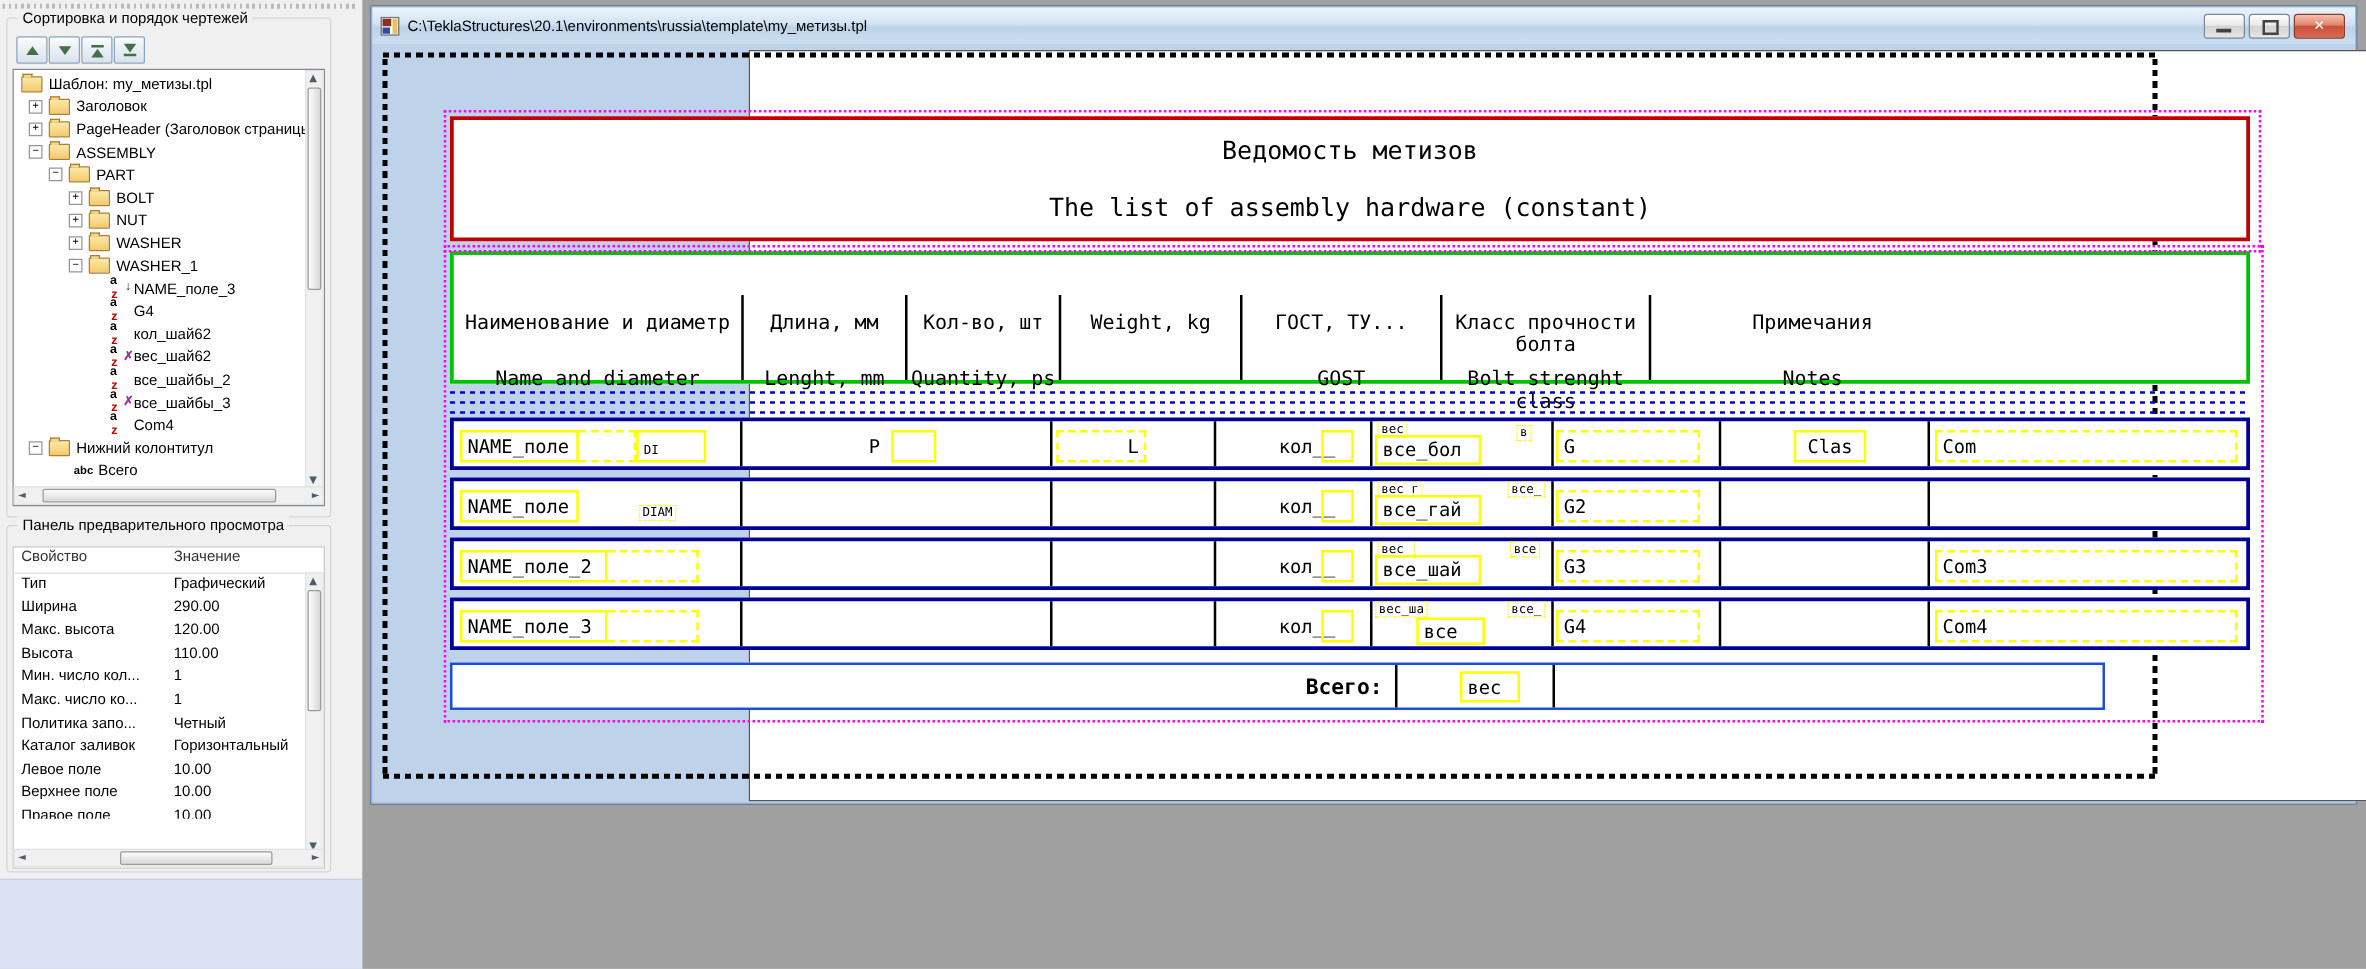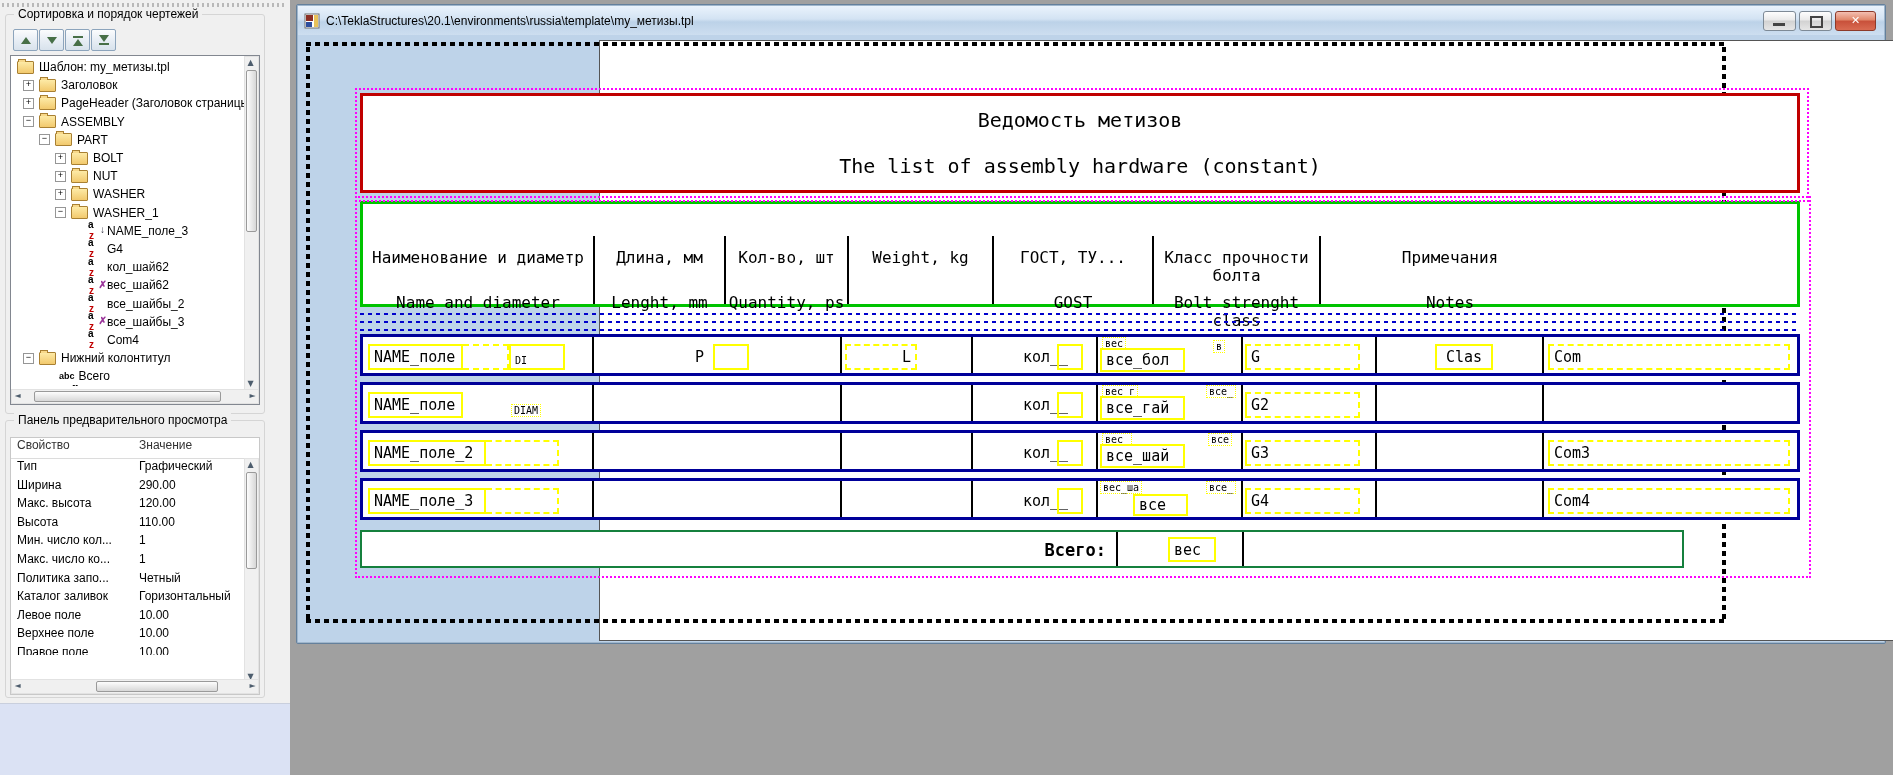--- a/index.html
+++ b/index.html
@@ -87,21 +87,21 @@
   .fld{position:absolute;font-size:15px;}
   .ybox{position:absolute;border:2px solid #ffff00;height:26px;top:7px;box-sizing:border-box;
         display:flex;align-items:center;padding:0 4px;font-size:15px;text-align:right;}
   .ydashext{border-style:dashed;border-left:none;}
   .yalldash{border-style:dashed;justify-content:flex-end;}
   .ydashr{border-style:dashed;border-left-style:solid;}
   .ycenter{justify-content:center;}
   .ysub{font-size:10px;align-items:flex-end;padding-bottom:2px;}
   .ysmall{position:absolute;border:1px dotted #ffff00;font-size:10px;padding:0 2px;line-height:11px;}
   #tpl-footer{position:absolute;left:360px;top:530px;width:1324px;height:38px;background:#fff;
-              border:2px solid #15803d;box-sizing:border-box;}
+              border:2px solid #1d4ed8;box-sizing:border-box;}
   #tpl-footer .lbl{position:absolute;left:0;top:8px;width:744px;text-align:right;font-size:17px;font-weight:bold;}
   .mag{position:absolute;border:2px dotted #ff00ff;pointer-events:none;}
 </style>
 </head>
 <body>
 
 <div id="screen">
 
   <div id="left-panel">
     <div id="grip"></div>

